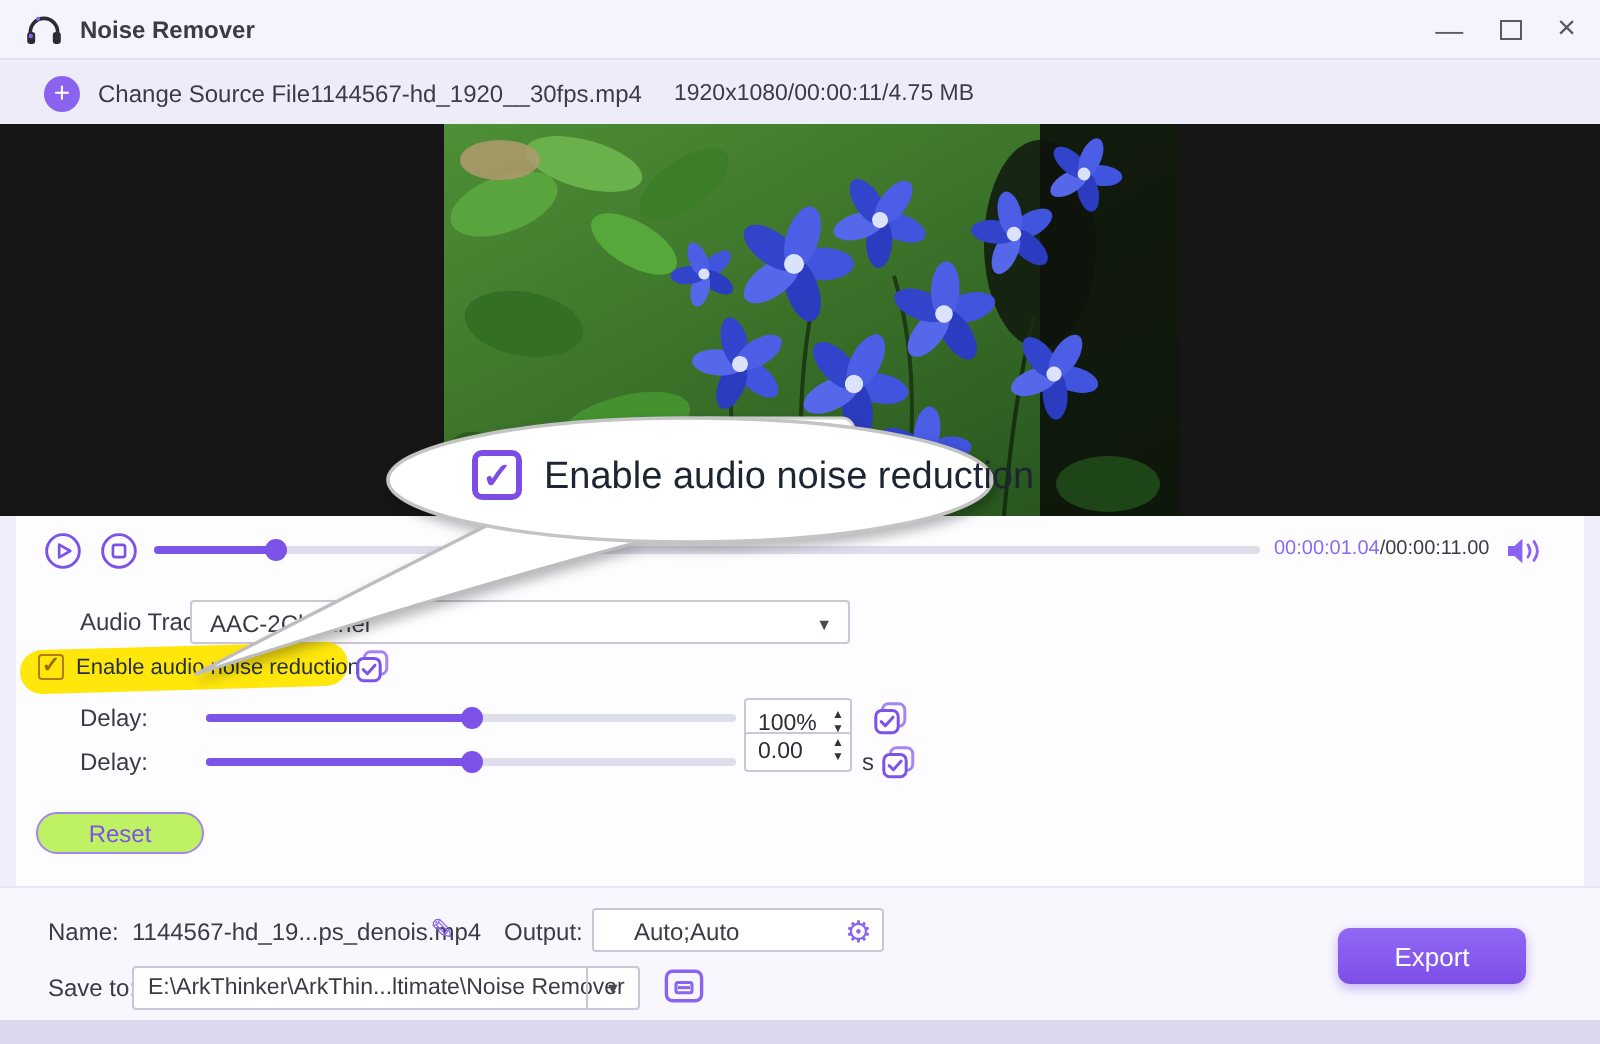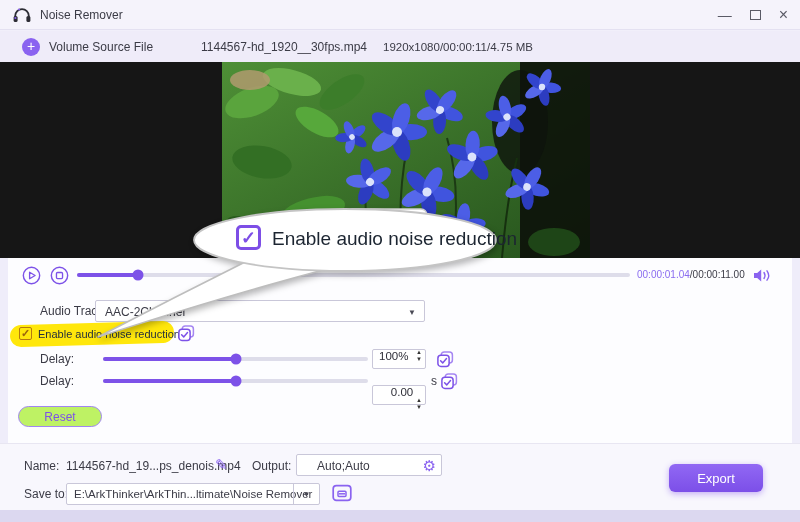--- a/index.html
+++ b/index.html
@@ -2,30 +2,30 @@
 <html><head>
 <meta charset="utf-8">
 <style>
   * { margin:0; padding:0; box-sizing:border-box; }
   html,body { width:800px; height:522px; overflow:hidden; }
   body { font-family:"Liberation Sans", sans-serif; background:#f1effa; position:relative; color:#34343f; }
   .abs { position:absolute; }
 
   
   .titlebar { left:0; top:0; width:800px; height:30px; background:#f5f3fb; border-bottom:1px solid #e4e1f1; display:flex; align-items:center; padding:0 12px; }
-  .title-text { font-size:12px; color:#3b3b46; margin-left:8px; }
+  .title-text { font-size:12px; color:#3b3b46; margin-left:8px;font-weight:bold; }
   .wctrls { margin-left:auto; display:flex; align-items:center; gap:18px; color:#5a5a66; }
   .wc { font-size:14px; line-height:1; cursor:default; }
   .maxbox { width:11px; height:10px; border:1.4px solid #5a5a66; display:inline-block; }
 
   
   .toolbar { left:0; top:31px; width:800px; height:31px; background:#efecf9; display:flex; align-items:center; }
   .plus-circle { width:18px; height:18px; border-radius:50%; background:#8a63f0; color:#fff; font-size:14px; line-height:17px; text-align:center; margin-left:22px; }
   .chg-label { font-size:12px; color:#3b3b46; margin-left:9px; }
-  .tb-file { font-size:12px; color:#3b3b46; margin-left:48px; }
+  .tb-file { font-size:12px; color:#3b3b46; }
   .tb-info { font-size:11.5px; color:#3b3b46; margin-left:16px; }
 
   
   .video { left:0; top:62px; width:800px; height:196px; background:#161616; }
   .frame { left:222px; top:0; width:368px; height:196px; }
 
   
   .main-bg { left:0; top:258px; width:800px; height:185px; background:#fdfdff; }
   .sidestrip { width:8px; top:258px; height:252px; background:#efedfa; }
 
@@ -74,21 +74,21 @@
   <span class="title-text">Noise Remover</span>
   <div class="wctrls">
     <span class="wc">—</span>
     <span class="maxbox"></span>
     <span class="wc" style="font-size:16px;">×</span>
   </div>
 </div>
 
 <div class="abs toolbar">
   <div class="plus-circle">+</div>
-  <span class="chg-label">Volume Source File</span>
+  <span class="chg-label">Change Source File</span>
   <span class="tb-file">1144567-hd_1920__30fps.mp4</span>
   <span class="tb-info">1920x1080/00:00:11/4.75 MB</span>
 </div>
 
 <div class="abs video">
   <svg class="abs frame" viewBox="0 0 368 196" preserveAspectRatio="none">
     <defs>
       <linearGradient id="gbg" x1="0" y1="0" x2="1" y2="1">
         <stop offset="0" stop-color="#4e8f36"></stop>
           <stop offset="1" stop-color="#25511c"></stop>
@@ -175,40 +175,40 @@
   <rect x="0.9" y="4.2" width="11.2" height="11.2" rx="3" fill="#fff" stroke="#7d52e8" stroke-width="1.5"></rect>
   <path d="M3.6 9.8 l2.1 2.1 3.8-4.3" stroke="#7d52e8" stroke-width="1.5" fill="none" stroke-linecap="round" stroke-linejoin="round"></path>
 </svg>
 
 <span class="abs lbl" style="left:40px; top:352px;">Delay:</span>
 <div class="slider" style="left: 103px; top: 357px; width: 265px; --p: 50%;">
   <div class="track"></div>
   <div class="fill"></div>
   <div class="knob"></div>
 </div>
-<div class="abs box" style="left:372px; top:349px; width:54px; height:20px; display:flex; align-items:flex-start;">
+<div class="abs box" style="left:372px; top:349px; width:54px; height:20px; display:flex; align-items:flex-end;">
   <span style="font-size:11.5px; color:#2e2e38; margin-left:6px;">100%</span>
   <div class="spin" style="margin-left:auto; margin-right:3px;">
     <span>▲</span>
     <span>▼</span>
   </div>
 </div>
 <svg class="abs" style="left:437px; top:351px;" width="17" height="17" viewBox="0 0 17 17">
   <rect x="4.2" y="0.9" width="11.2" height="11.2" rx="3" fill="none" stroke="#a586f2" stroke-width="1.5"></rect>
   <rect x="0.9" y="4.2" width="11.2" height="11.2" rx="3" fill="#fff" stroke="#7d52e8" stroke-width="1.5"></rect>
   <path d="M3.6 9.8 l2.1 2.1 3.8-4.3" stroke="#7d52e8" stroke-width="1.5" fill="none" stroke-linecap="round" stroke-linejoin="round"></path>
 </svg>
 
 <span class="abs lbl" style="left:40px; top:374px;">Delay:</span>
 <div class="slider" style="left: 103px; top: 379px; width: 265px; --p: 50%;">
   <div class="track"></div>
   <div class="fill"></div>
   <div class="knob"></div>
 </div>
-<div class="abs box" style="left:372px; top:385px; width:54px; height:20px; display:flex; align-items:center;flex-direction:column;">
+<div class="abs box" style="left:372px; top:366px; width:54px; height:20px; display:flex; align-items:center;">
   <span style="font-size:11.5px; color:#2e2e38; margin-left:6px;">0.00</span>
   <div class="spin" style="margin-left:auto; margin-right:3px;">
     <span>▲</span>
     <span>▼</span>
   </div>
 </div>
 <span class="abs" style="left:431px; top:374px; font-size:12px; color:#3b3b46;">s</span>
 <svg class="abs" style="left:441px; top:373px;" width="17" height="17" viewBox="0 0 17 17">
   <rect x="4.2" y="0.9" width="11.2" height="11.2" rx="3" fill="none" stroke="#a586f2" stroke-width="1.5"></rect>
   <rect x="0.9" y="4.2" width="11.2" height="11.2" rx="3" fill="#fff" stroke="#7d52e8" stroke-width="1.5"></rect>

